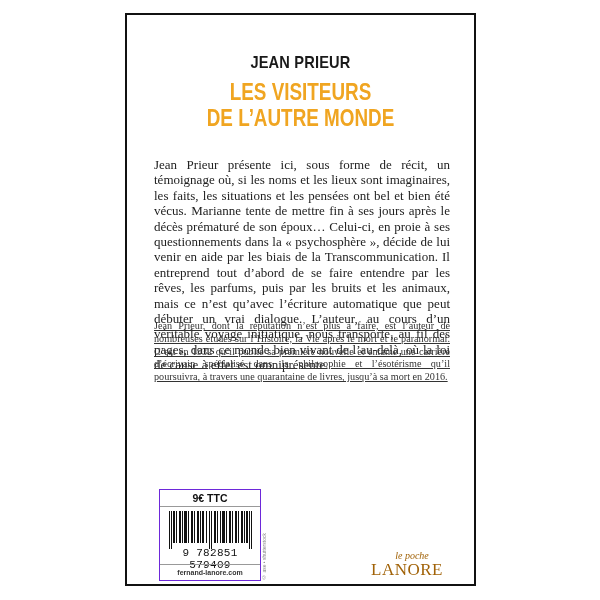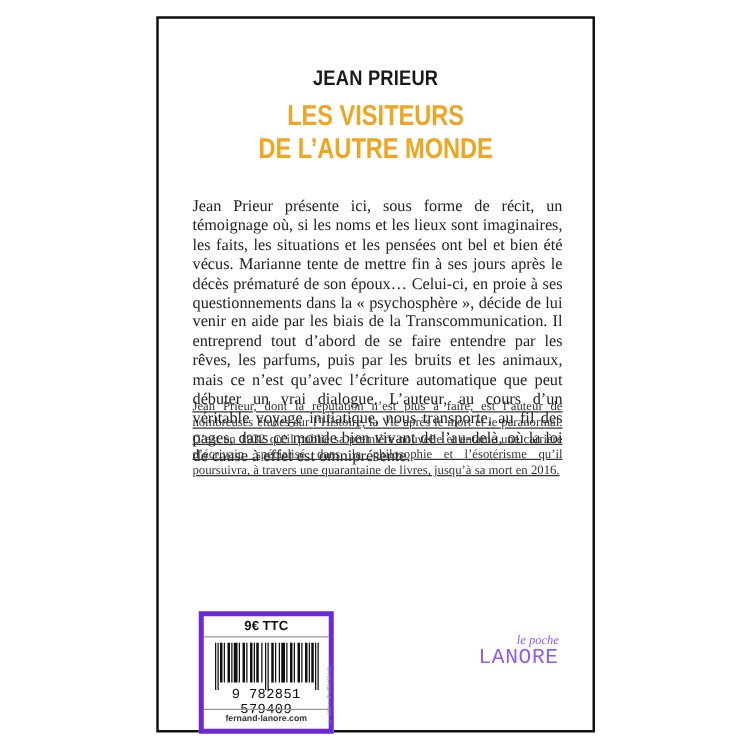--- a/index.html
+++ b/index.html
@@ -23,44 +23,44 @@
     font-family:"Liberation Serif", serif; font-size:13px; line-height:15.4px;
     color:#222; text-align:justify; hyphens:manual;
   }
   .bio {
     position:absolute; top:305px; left:27px; width:296px;
     font-family:"Liberation Serif", serif; font-size:10.2px; line-height:12.8px;
     color:#333; text-align:justify;text-decoration:underline;
   }
   .barcode-box {
     position:absolute; left:32px; top:474px; width:100px; height:90px;
-    border:4px solid #6d28d9; background:#fff;
+    border:1px solid #6d28d9; background:#fff;
   }
   .price {
     height:16px; border-bottom:1px solid #999; text-align:center;
     font-family:"Liberation Sans", sans-serif; font-weight:bold; font-size:10.5px; line-height:16px; color:#111;
   }
   .bars { position:absolute; left:7px; top:21px; width:86px; height:38px; }
   .isbn {
     position:absolute; left:0; right:0; top:57px; text-align:center;
     font-family:Liberation Mono, monospace; font-size:11px; color:#111; letter-spacing:0.3px;
     background:transparent;
   }
   .site {
     position:absolute; left:0; right:0; bottom:0; height:15px; border-top:1px solid #999;
     text-align:center; font-family:"Liberation Sans", sans-serif; font-weight:bold; font-size:7px; line-height:15px; color:#333;
   }
   .credit {
     position:absolute; left:134px; top:485px; width:10px; height:80px;
     writing-mode:vertical-rl; transform:rotate(180deg);
     font-family:"Liberation Sans", sans-serif; font-size:5px; color:#888; text-align:left;
   }
-  .logo { position:absolute; left:240px; top:493px; width:80px; text-align:right; color:#8b5cf6; }
+  .logo { position:absolute; left:240px; top:536px; width:80px; text-align:center; color:#a16207; }
   .logo-small { font-family:"Liberation Serif", serif; font-style:italic; font-size:10px; line-height:10px; margin-left:10px; }
-  .logo-big { font-family:Liberation Mono, monospace; font-size:17px; line-height:17px; letter-spacing:0.5px; }
+  .logo-big { font-family:Liberation Serif, serif; font-size:17px; line-height:17px; letter-spacing:0.5px; }
 </style>
 </head>
 <body>
 
 <div class="cover">
   <div class="author">JEAN PRIEUR</div>
   <div class="title">
     <div>LES VISITEURS</div>
     <div>DE L’AUTRE MONDE</div>
   </div>

